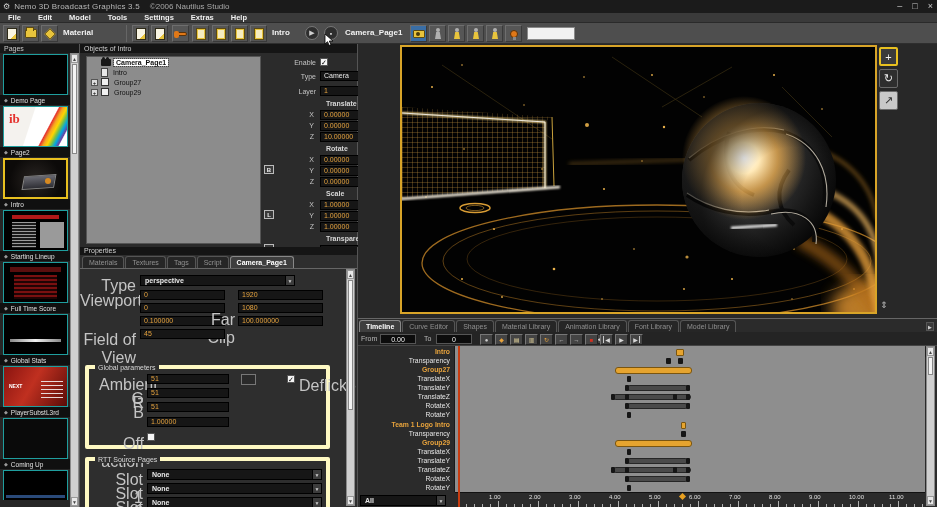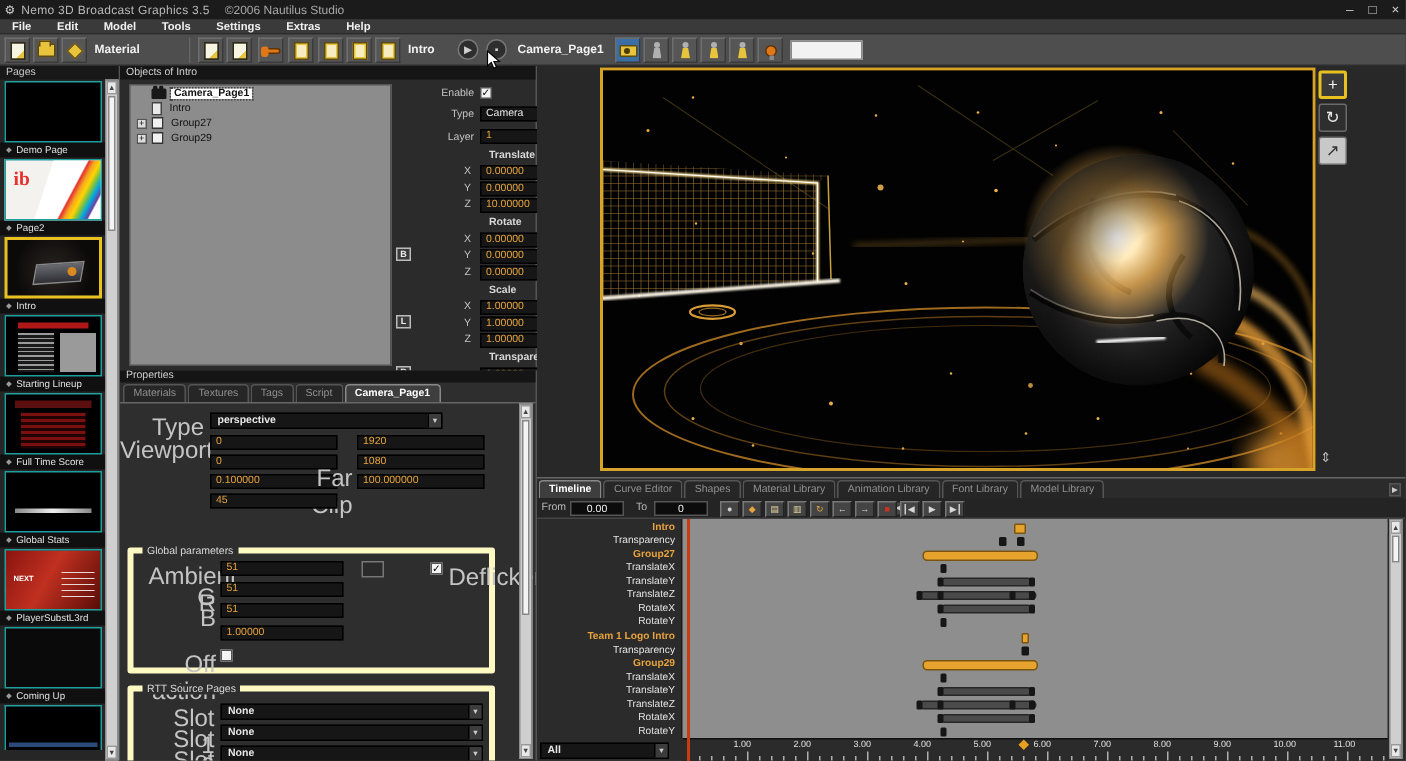--- a/index.html
+++ b/index.html
@@ -352,20 +352,21 @@
     <span class="xlabel" style="left:0;top:8px;width:56px">Type</span>
     <div class="ddown" style="left:60px;top:6px;width:155px"><span>perspective</span><span class="darr">▼</span></div>
     <span class="xlabel" style="left:0;top:23px;width:56px">Viewport</span>
     <div class="xfield" style="left:60px;top:21px;width:85px">0</div>
     <div class="xfield" style="left:158px;top:21px;width:85px">1920</div>
     <div class="xfield" style="left:60px;top:34px;width:85px">0</div>
     <div class="xfield" style="left:158px;top:34px;width:85px">1080</div>
     <div class="xfield" style="left:60px;top:47px;width:85px">0.100000</div>
     <span class="xlabel" style="left:120px;top:42px;width:35px">Far Clip</span>
     <div class="xfield" style="left:158px;top:47px;width:85px">100.000000</div>
+    <span class="xlabel" style="left:0;top:62px;width:56px">Field of View</span>
     <div class="xfield" style="left:60px;top:60px;width:85px">45</div>
 
     <div class="gbox" style="left:5px;top:96px;width:245px;height:84px">
       <span class="gbox-title">Global parameters</span>
       <span class="xlabel" style="left:10px;top:7px;width:45px">Ambient R</span>
       <div class="xfield" style="left:58px;top:5px;width:82px">51</div>
       <div class="abs" style="left:152px;top:5px;width:15px;height:11px;background:#2a2a2a;border:1px solid #777"></div>
       <div class="chk abs" style="left:198px;top:6px"><span>✓</span></div>
       <span class="xlabel" style="left:210px;top:8px;width:40px;text-align:left">Deflicker</span>
       <span class="xlabel" style="left:10px;top:21px;width:45px">G</span>

